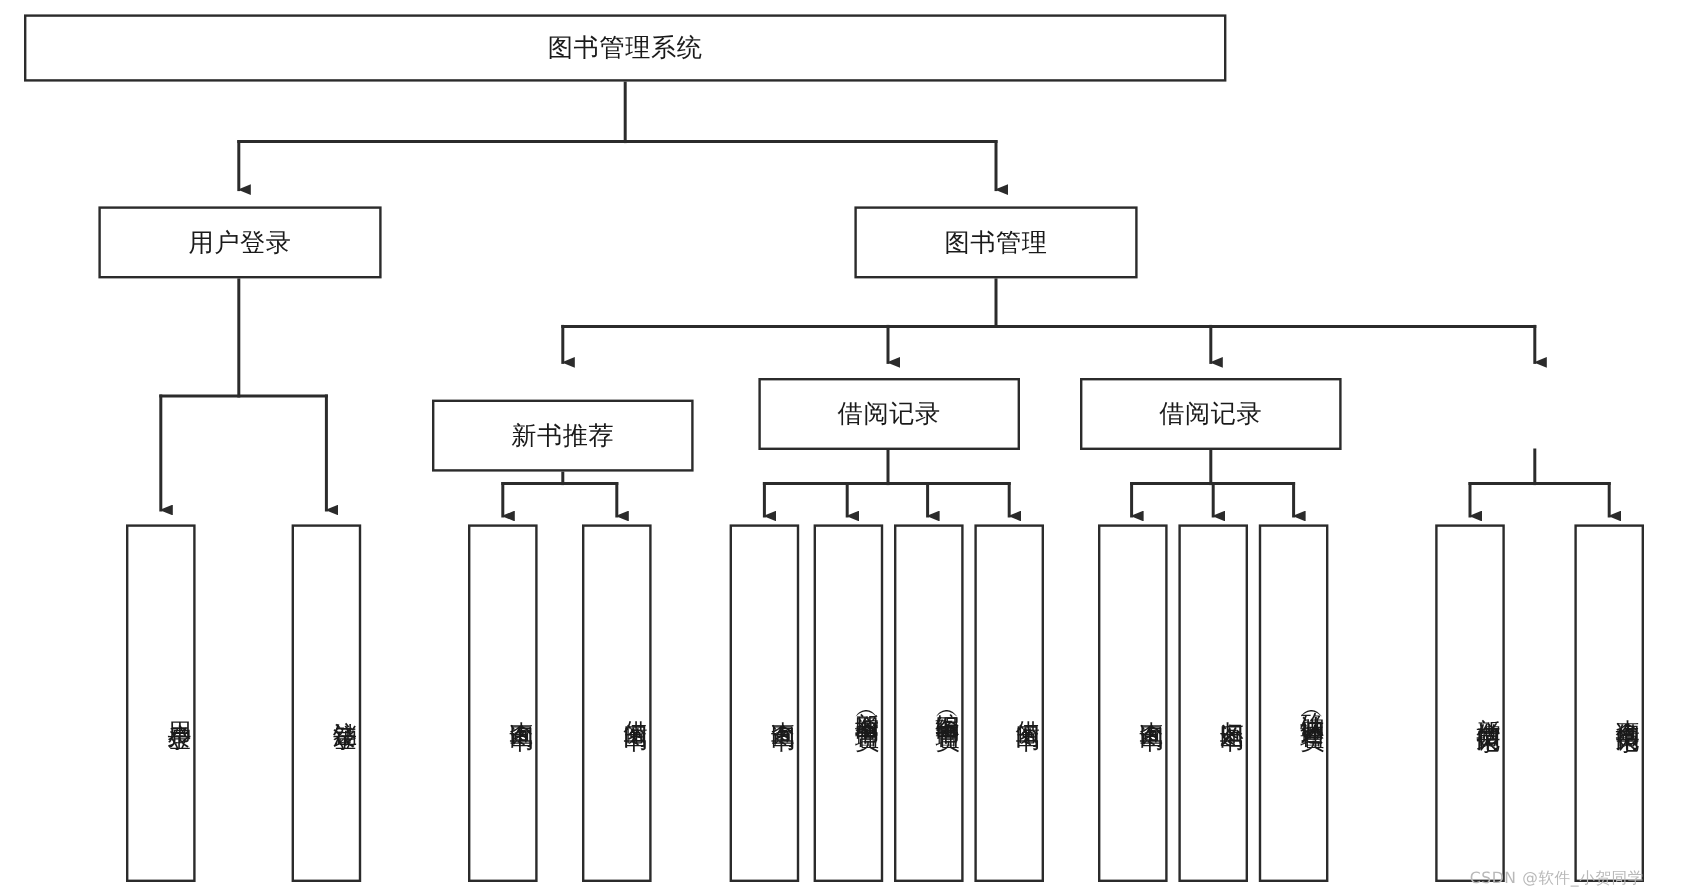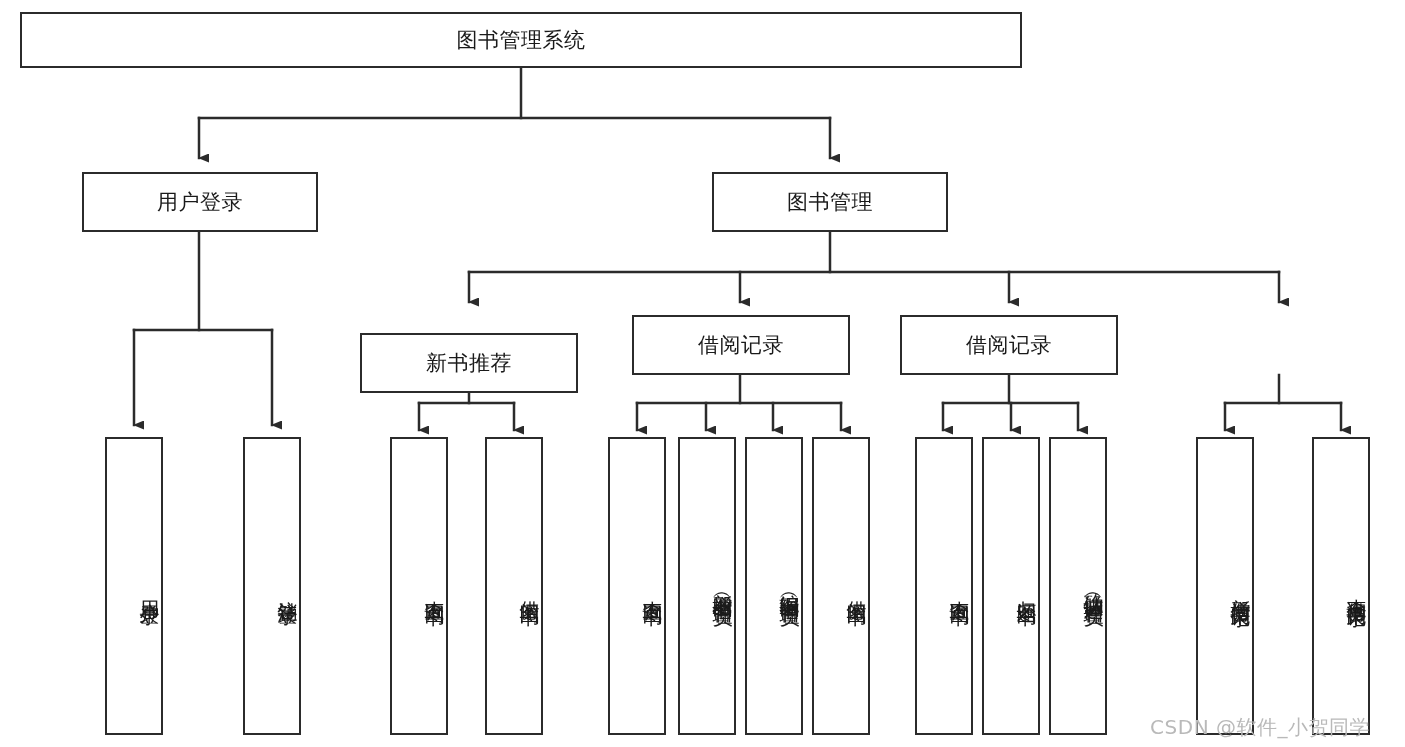--- a/index.html
+++ b/index.html
@@ -52,21 +52,21 @@
     padding-top: 6px;
     overflow: hidden;
   }
   .node-v.top-tight {
     padding-top: 2px;
   }
   .watermark {
     position: absolute;
     right: 10px;
     bottom: 6px;
-    font-size: 20px;
+    font-size: 13px;
     color: #b9b9b9;
     white-space: nowrap;
     letter-spacing: 0.5px;
   }
 </style>
 </head>
 <body>
 
 <div id="diagram-root">
 

